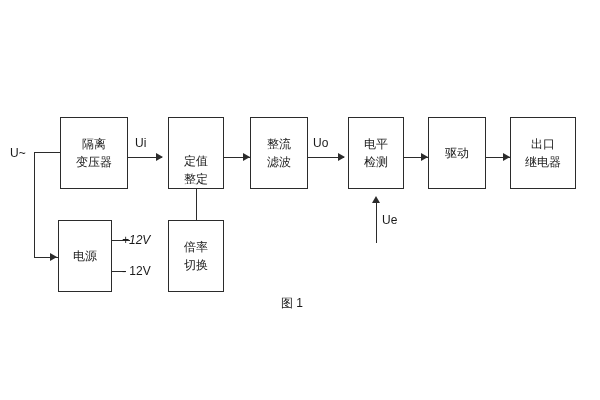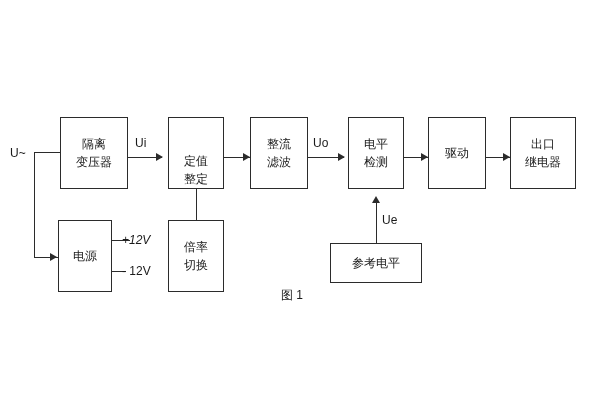--- a/index.html
+++ b/index.html
@@ -136,23 +136,20 @@
   <div class="wire h" style="left:112px; top:271px; width:14px;"></div>
   <div class="lbl" style="left:122px; top:264px;">- 12V</div>
 
   <div class="box" style="left:168px; top:220px; width:56px; height:72px;">
     <span class="line">倍率</span>
     <span class="line">切换</span>
   </div>
 
   <div class="wire v" style="left:196px; top:189px; height:31px;"></div>
 
-  <div class="box" style="left:330px; top:243px; width:92px; height:40px;">
-    <span class="line">参考电平</span>
-  </div>
 
   <div class="wire v" style="left:376px; top:202px; height:41px;"></div>
   <div class="arrow-u" style="left:372px; top:196px;"></div>
   <div class="lbl" style="left:382px; top:213px;text-align:center;">Ue</div>
 
-  <div class="caption" style="left:281px; top:287px;">图 1</div>
+  <div class="caption" style="left:281px; top:295px;">图 1</div>
 
 </div>
 
 </body></html>

